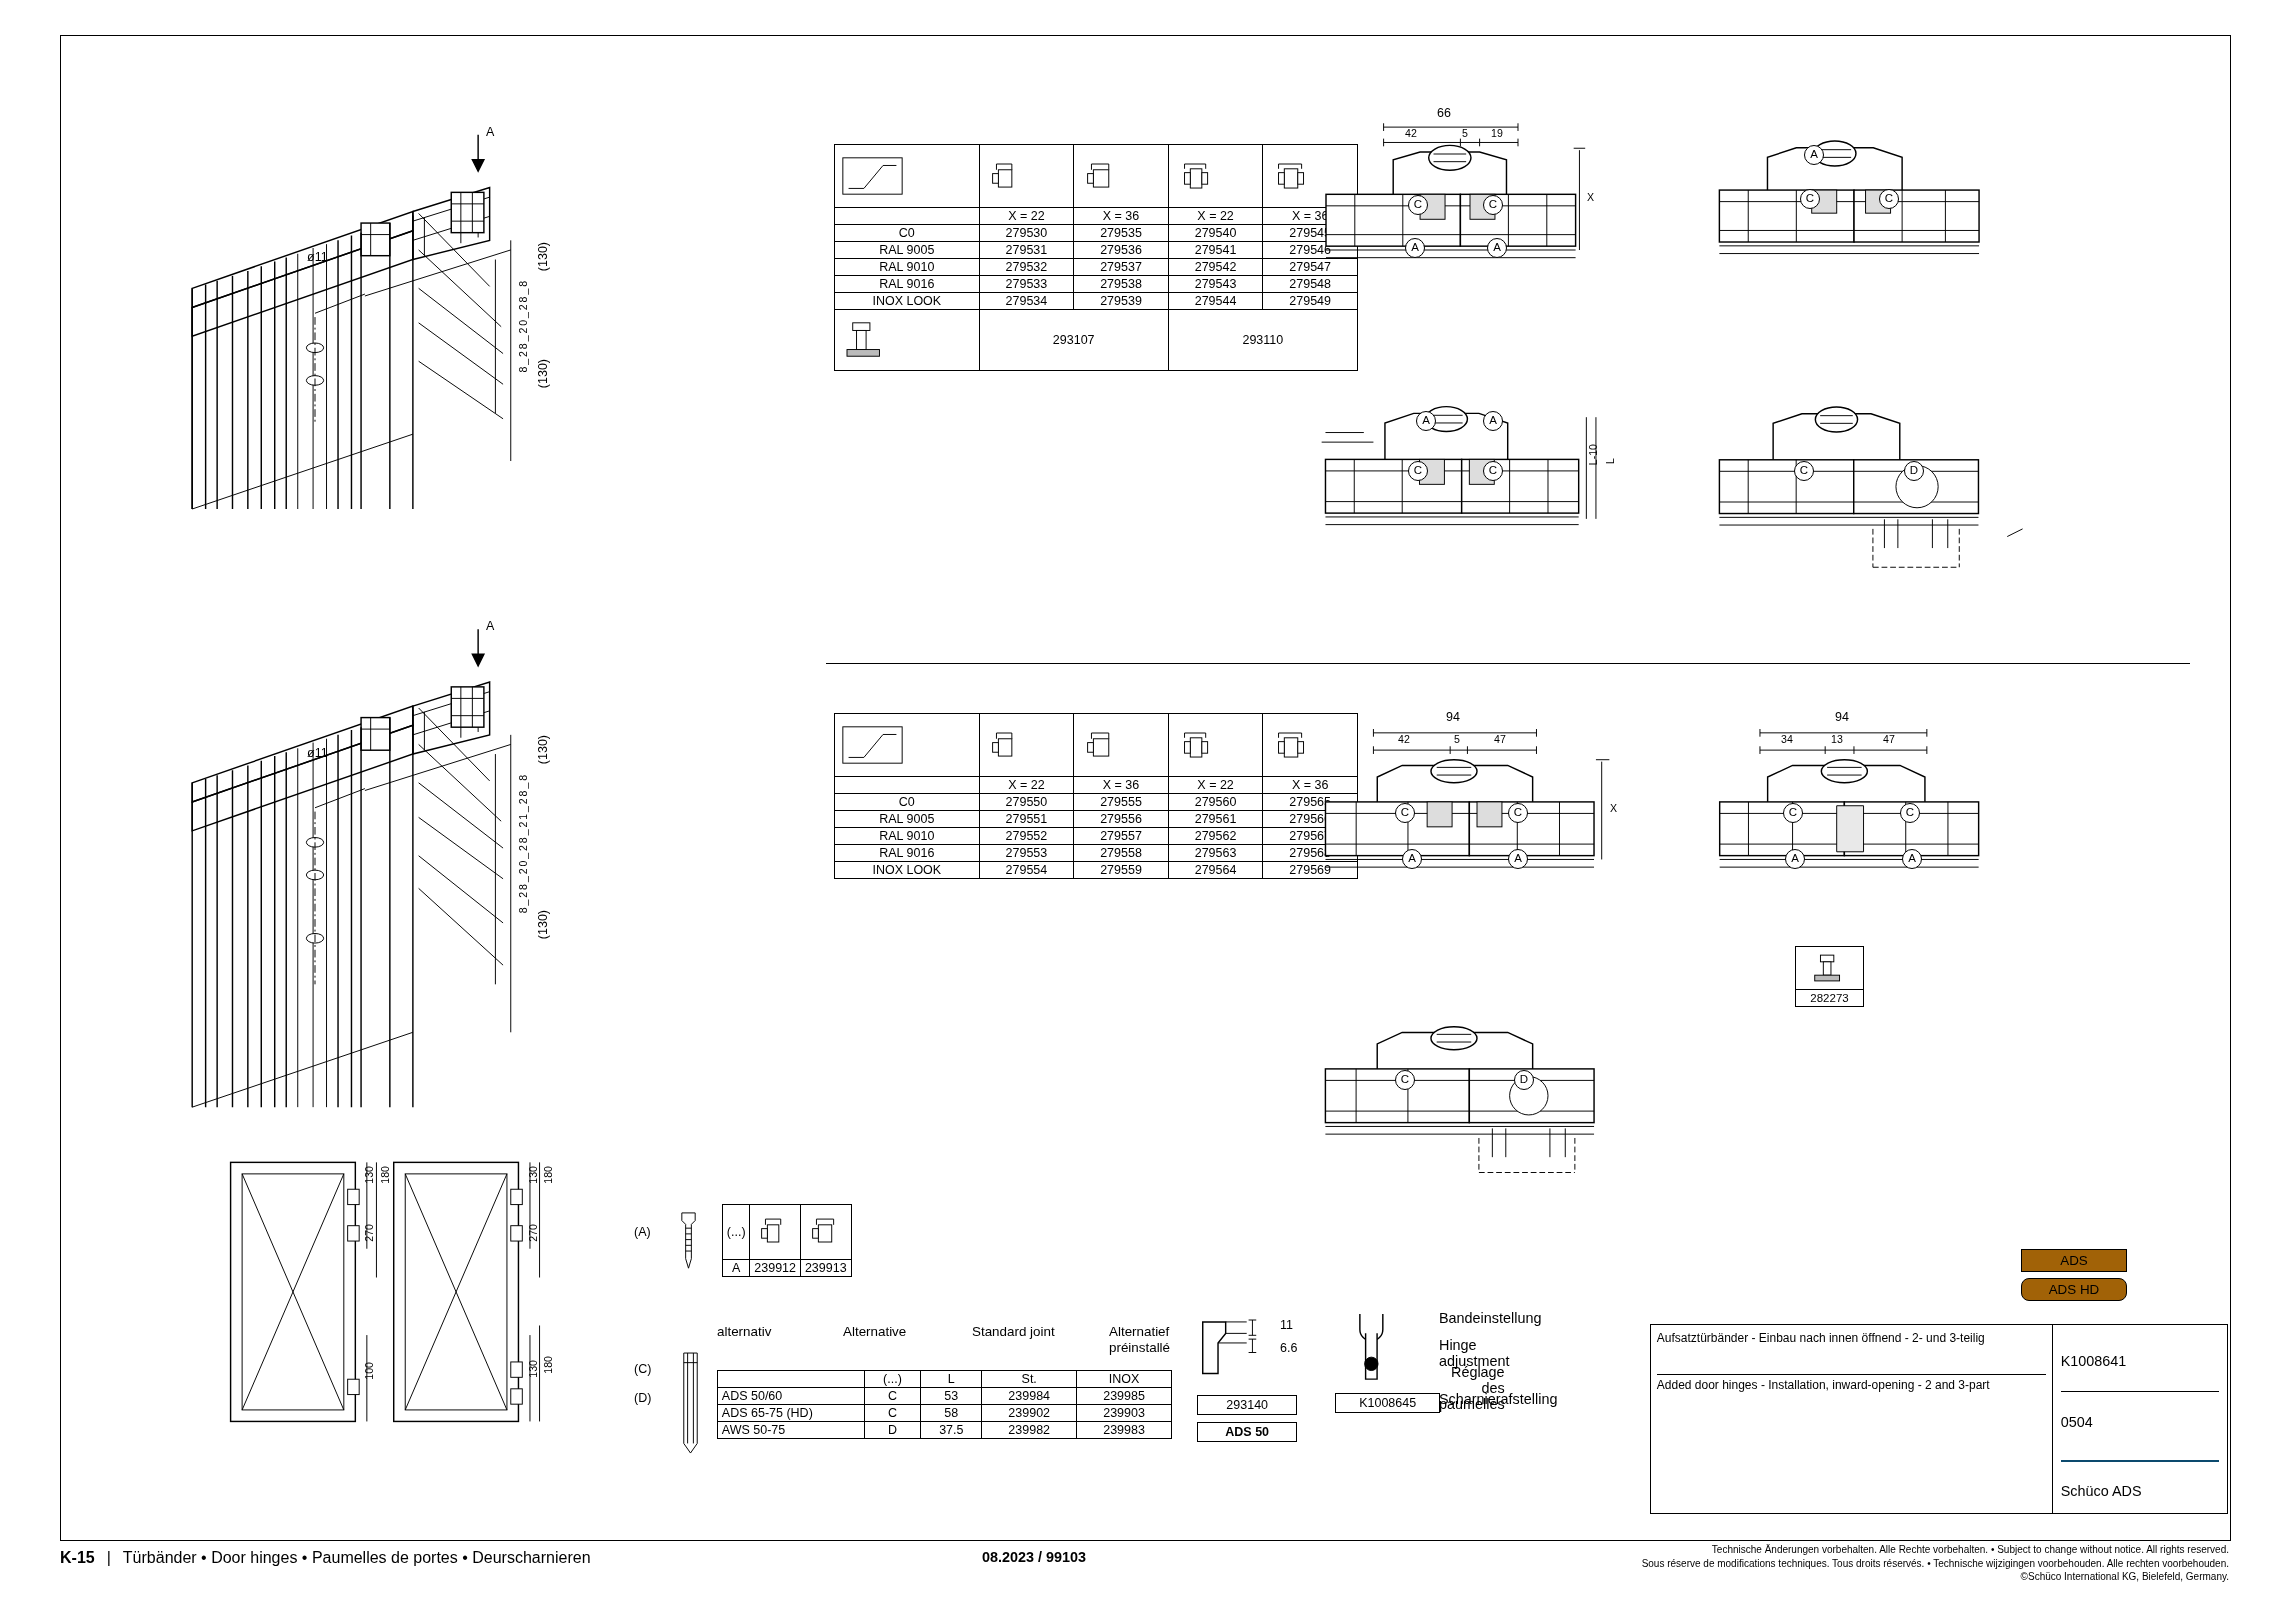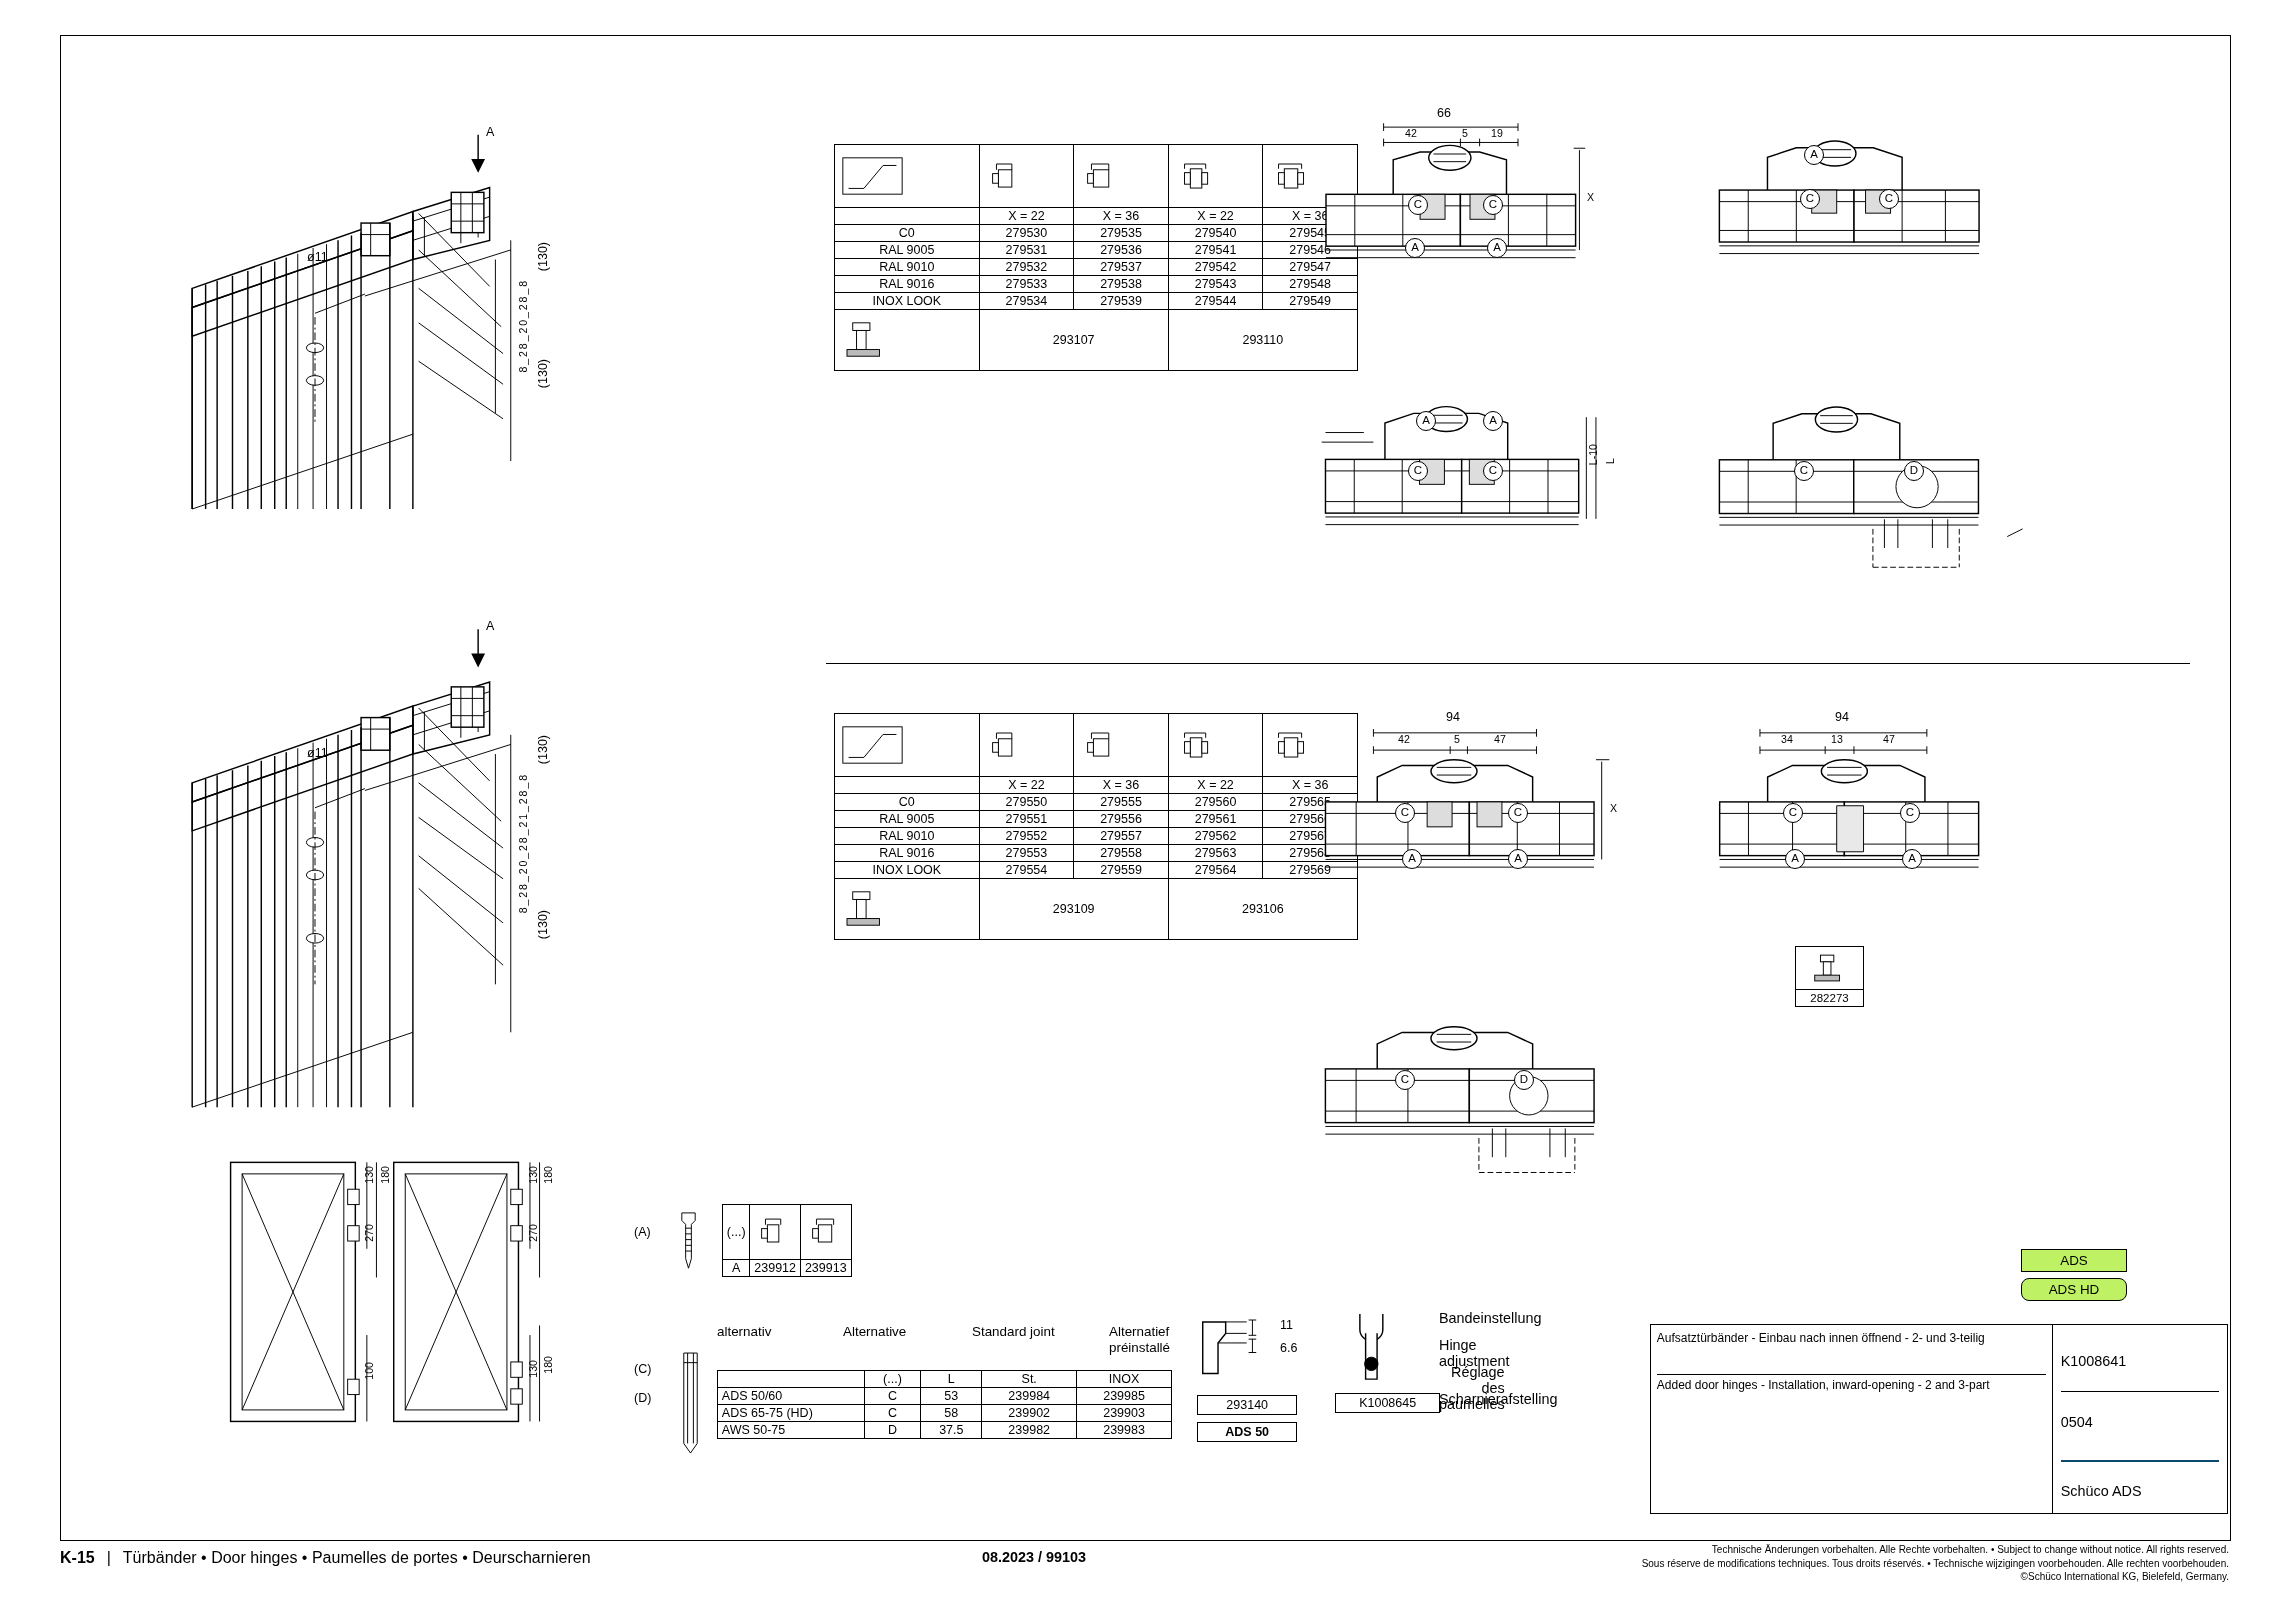--- a/index.html
+++ b/index.html
@@ -18,21 +18,21 @@
   .med{stroke-width:1.5;}
   .hatch{fill:#e9e9e9;}
   .footer{position:absolute;left:60px;top:1549px;width:2169px;font-size:13.4px;}
   .foot-left{position:absolute;left:0;top:0;font-size:16px;}
   .foot-left b{font-weight:bold;}
   .foot-mid{position:absolute;left:922px;top:0;font-weight:bold;font-size:14.4px;}
   .foot-right{position:absolute;right:0;top:-5.8px;text-align:right;font-size:10px;line-height:1.35;}
   .titleblock{position:absolute;left:1650px;top:1324px;width:576px;height:188px;border:1.4px solid #000;}
   .tb-left{position:absolute;left:0;top:0;width:402px;height:100%;box-sizing:border-box;border-right:1px solid #000;font-size:12px;line-height:1.3;padding:3.8px 5.8px;}
   .tb-right{position:absolute;left:402px;top:0;right:0;height:100%;box-sizing:border-box;font-size:14.4px;padding:5.8px 7.7px;}
-  .badge{border:1.4px solid #000;font-size:13.4px;text-align:center;padding:2.9px 0;background:#bef264;}
+  .badge{border:1.4px solid #000;font-size:13.4px;text-align:center;padding:2.9px 0;background:#a16207;}
   .dim{font-size:12.5px;}
   .ctag{display:inline-block;border:1px solid #000;border-radius:50%;width:18px;height:18px;line-height:17.3px;text-align:center;font-size:11.5px;background:#fff;}
   .boxlabel{border:1px solid #000;font-size:12.5px;padding:1.9px 7.7px;display:inline-block;background:#fff;}
 </style>
 </head>
 <body>
 
 <div id="sheet">
   <div class="frame"></div>
 
@@ -393,33 +393,20 @@
         <td>279563</td>
         <td>279568</td>
       </tr>
       <tr>
         <td>INOX LOOK</td>
         <td>279554</td>
         <td>279559</td>
         <td>279564</td>
         <td>279569</td>
       </tr>
-      <tr>
-        <td style="height:58px;">
-          <svg width="58" height="42" viewBox="0 0 60 44">
-                <g class="ln thin">
-            <rect x="14" y="4" width="18" height="8" fill="#fff"></rect>
-            <rect x="18" y="12" width="10" height="20" fill="#fff"></rect>
-            <rect x="8" y="32" width="34" height="7" fill="#bbb"></rect>
-                </g>
-              </svg>
-        </td>
-        <td colspan="2">293109</td>
-        <td colspan="2">293106</td>
-      </tr>
     </tbody>
       </table>
   </div>
 
   <div class="abs" style="left:826px;top:663px;width:1364px;height:1px;background:#000;"></div>
 
   <div class="abs" style="left:1345px;top:106px;width:346px;height:192px;">
     <svg width="346" height="192" viewBox="0 0 360 200">
       <g class="ln">
 

